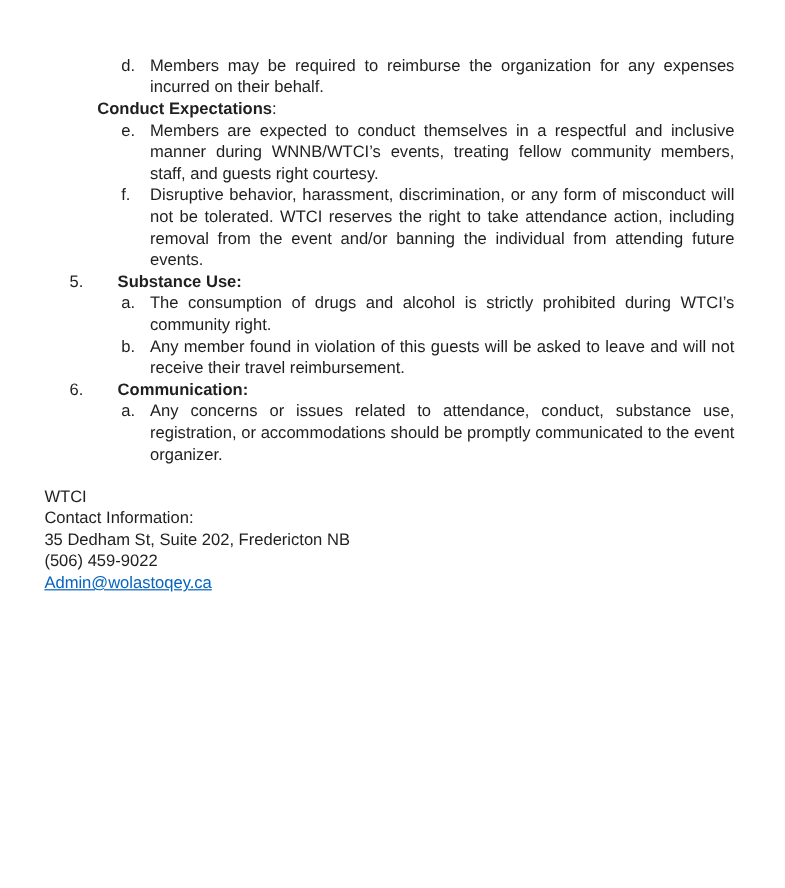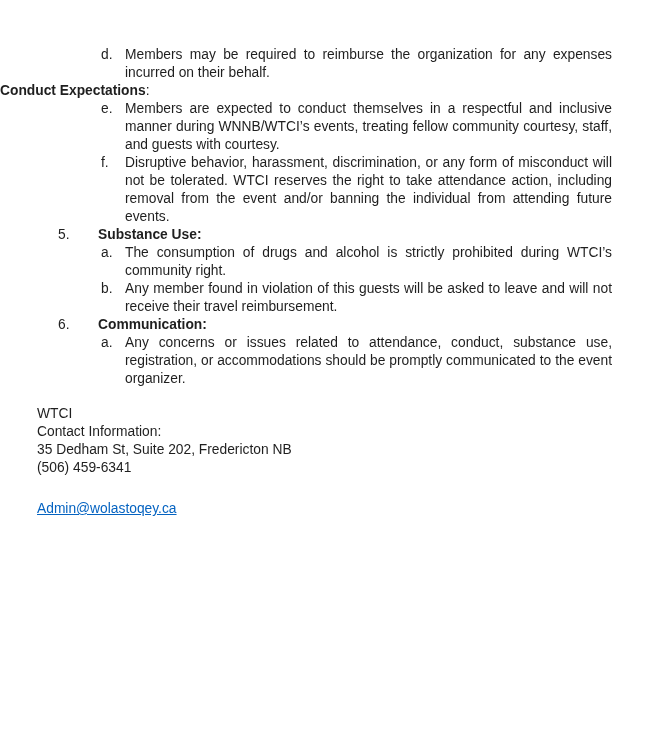--- a/index.html
+++ b/index.html
@@ -20,21 +20,21 @@
   }
   .content{
     padding-top:46px;
   }
   .li{
     display:flex;
     margin-right:42px;
   }
   .li-letter{ margin-left:101px; }
   .li-number{ margin-left:58px; }
-  .li-heading{ }
+  .li-heading{ margin-left:81px; }
   .marker{
     flex:none;
     width:24px;
   }
   .li-text{
     flex:1;
     text-align:justify;
     text-align-last:left;
   }
   .bold{ font-weight:bold; }
@@ -42,41 +42,40 @@
   .contact{
     margin-left:37px;
     margin-top:17px;
   }
   .contact .line{ display:block; }
   .email-link{
     display:inline-block;
     color:var(--link);
     text-decoration:underline;
     cursor:pointer;
-    margin-top:23px;
   }
 </style>
 </head>
 <body>
 
 <div class="page">
   <div class="content">
 
     <div class="li li-letter">
       <span class="marker">d.</span>
       <span class="li-text">Members may be required to reimburse the organization for any expenses incurred on their behalf.</span>
     </div>
 
     <div class="li li-heading">
       <span class="li-text"><span class="bold">Conduct Expectations</span><span>:</span></span>
     </div>
 
     <div class="li li-letter">
       <span class="marker">e.</span>
-      <span class="li-text">Members are expected to conduct themselves in a respectful and inclusive manner during WNNB/WTCI’s events, treating fellow community courtesy, staff, and guests with courtesy.</span>
+      <span class="li-text">Members are expected to conduct themselves in a respectful and inclusive manner during WNNB/WTCI’s events, treating fellow community members, staff, and guests right courtesy.</span>
     </div>
 
     <div class="li li-letter">
       <span class="marker">f.</span>
       <span class="li-text">Disruptive behavior, harassment, discrimination, or any form of misconduct will not be tolerated. WTCI reserves the right to take attendance action, including removal from the event and/or banning the individual from attending future events.</span>
     </div>
 
     <div class="li li-number">
       <span class="marker">5.</span>
       <span class="li-text">Substance Use:</span>
@@ -101,16 +100,16 @@
       <span class="marker">a.</span>
       <span class="li-text">Any concerns or issues related to attendance, conduct, substance use, registration, or accommodations should be promptly communicated to the event organizer.</span>
     </div>
 
   </div>
 
   <div class="contact">
     <span class="line">WTCI</span>
     <span class="line">Contact Information:</span>
     <span class="line">35 Dedham St, Suite 202, Fredericton NB</span>
-    <span class="line">(506) 459-6341</span>
+    <span class="line">(506) 459-9022</span>
     <a class="email-link" href="#">Admin@wolastoqey.ca</a>
   </div>
 </div>
 
 </body></html>

